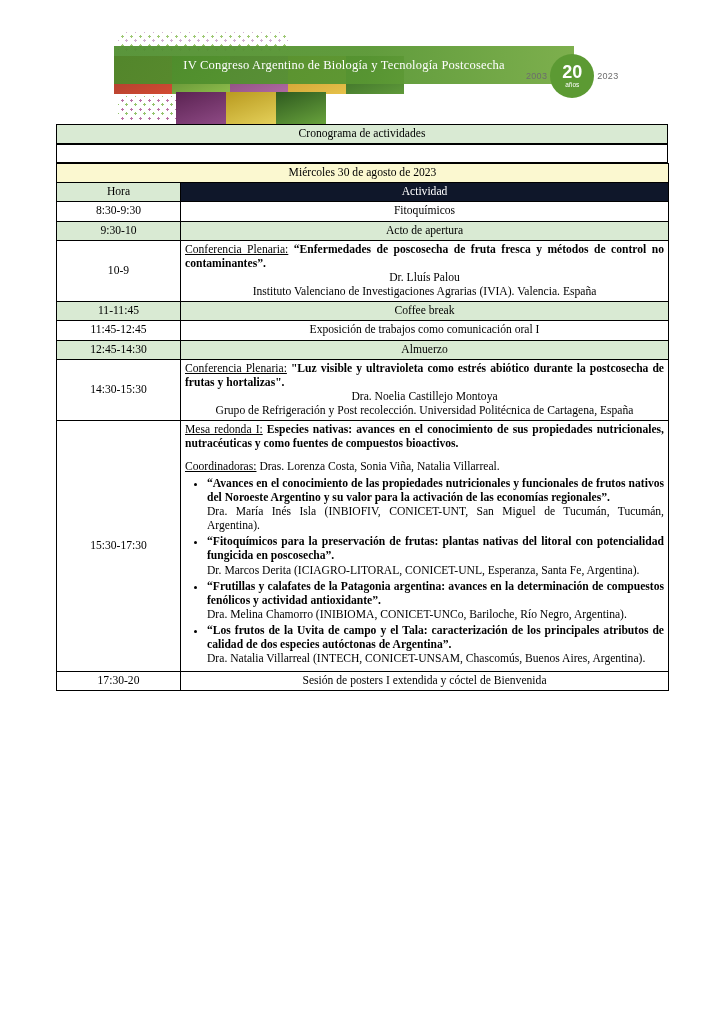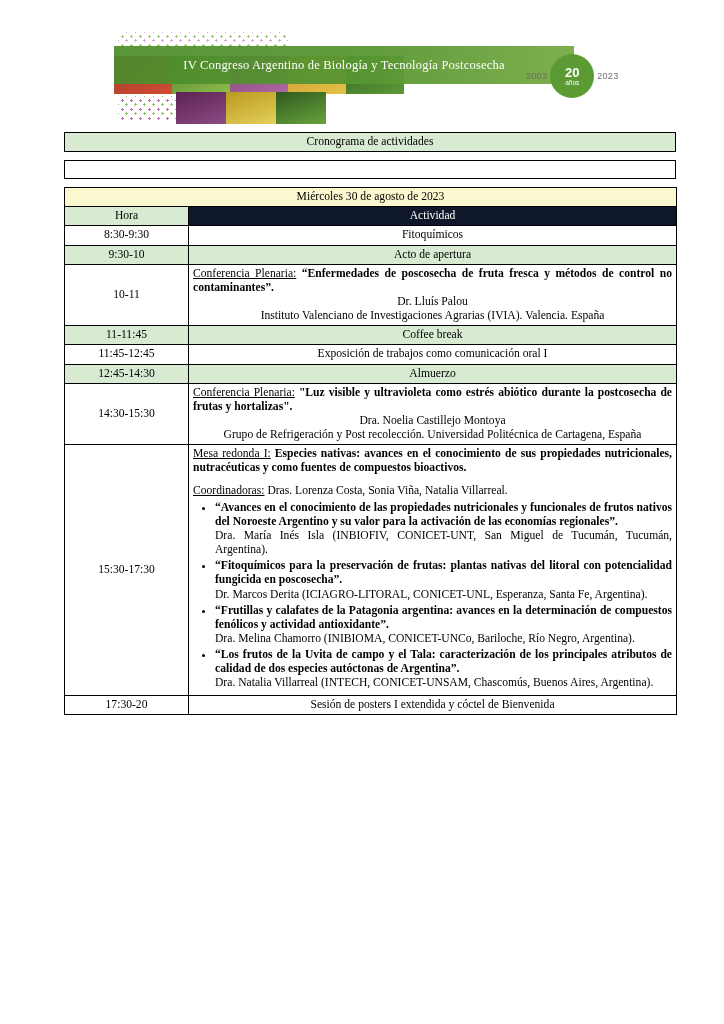--- a/index.html
+++ b/index.html
@@ -104,28 +104,28 @@
     border-radius: 50%;
     background: #5c9a33;
     color: #fff;
     display: flex;
     flex-direction: column;
     align-items: center;
     justify-content: center;
     margin: 0 3px;
     line-height: 1;
   }
-  .circle20 .num { font-size: 13px; font-weight: bold; font-family: "Liberation Sans", sans-serif; }
+  .circle20 .num { font-size: 18px; font-weight: bold; font-family: "Liberation Sans", sans-serif; }
   .circle20 .anos { font-size: 6.5px; font-family: "Liberation Sans", sans-serif; margin-top: 1px; }
 
   
   table.sched {
     border-collapse: collapse;
     width: 612px;
-    margin: 8px;
+    margin: 0;
     table-layout: fixed;
   }
   table.sched td {
     border: 1px solid #000;
     padding: 2px 4px;
     font-size: 11.6px;
     vertical-align: middle;
     line-height: 1.22;
   }
   .title-row td {
@@ -252,21 +252,21 @@
         <td class="ctr">8:30-9:30</td>
         <td class="ctr">Fitoquímicos</td>
       </tr>
 
       <tr>
         <td class="ctr tint">9:30-10</td>
         <td class="ctr tint">Acto de apertura</td>
       </tr>
 
       <tr>
-        <td class="ctr">10-11</td>
+        <td class="ctr">10-9</td>
         <td class="cellpad">
           <div class="just">
             <span class="u">Conferencia Plenaria:</span>
             <span class="b">“Enfermedades de poscosecha de fruta fresca y métodos de control no contaminantes”.</span>
           </div>
           <div class="ctr">Dr. Lluís Palou</div>
           <div class="ctr">Instituto Valenciano de Investigaciones Agrarias (IVIA). Valencia. España</div>
         </td>
       </tr>
 

